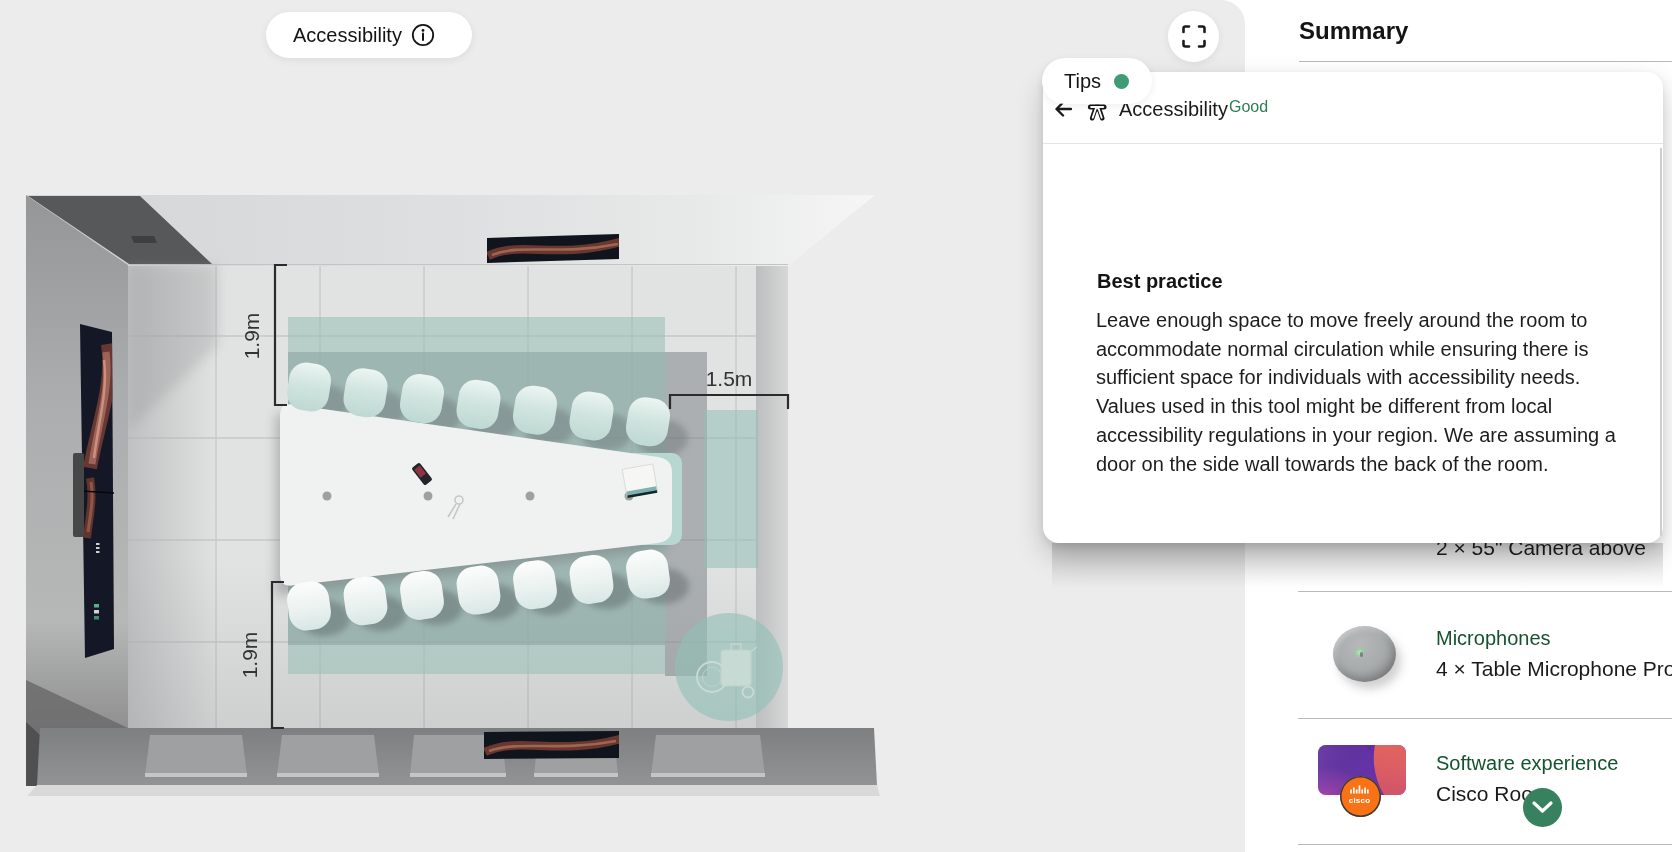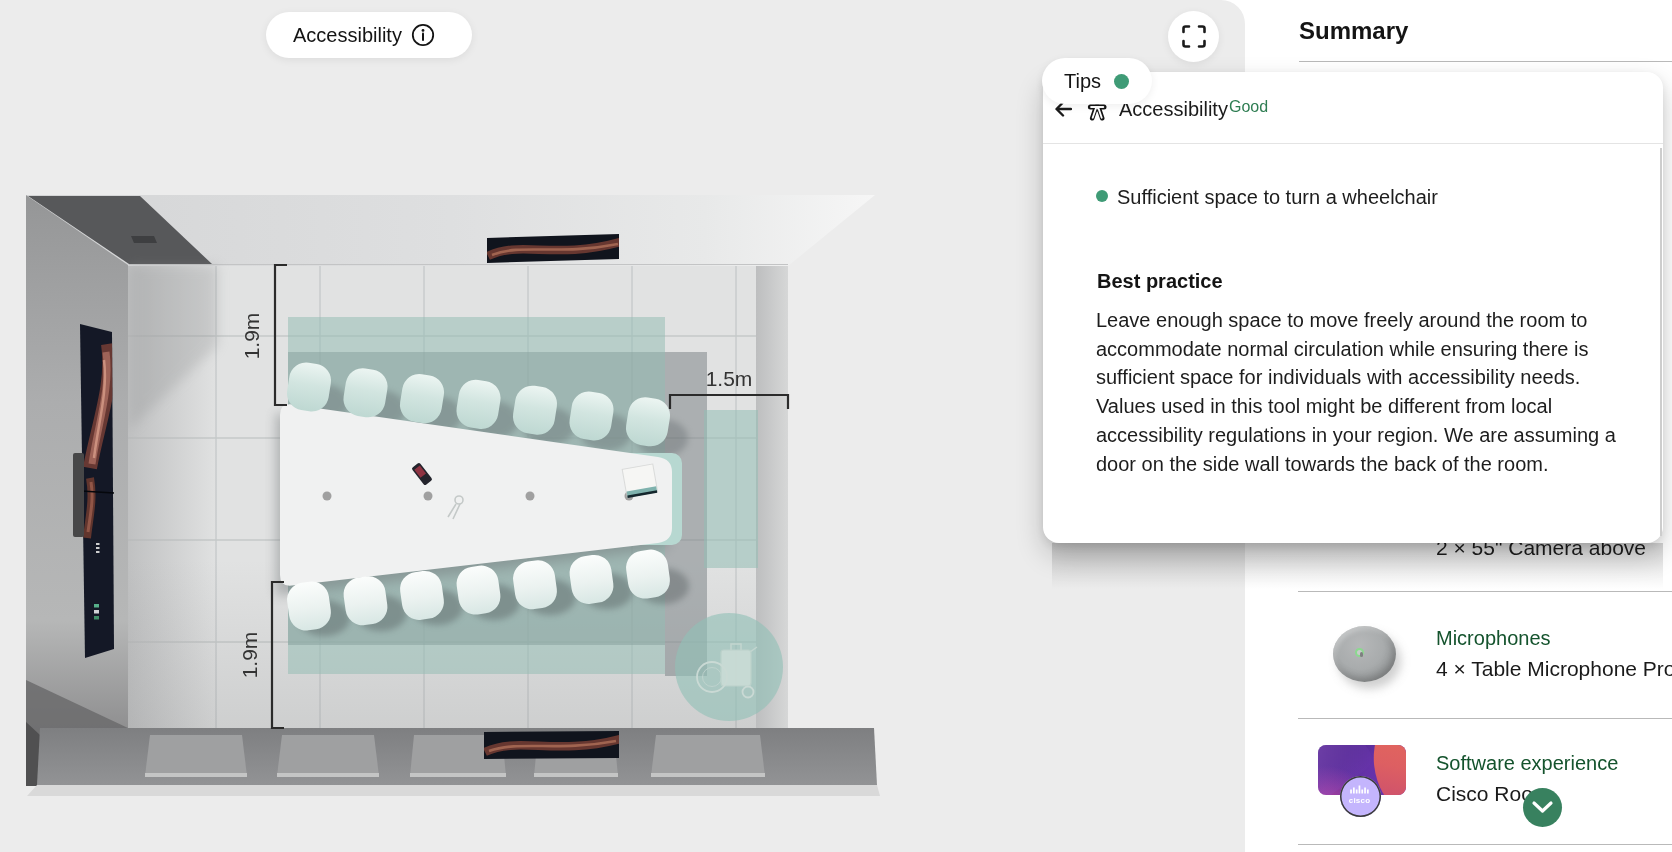--- a/index.html
+++ b/index.html
@@ -17,21 +17,21 @@
          background:radial-gradient(circle at 42% 34%, #b6b8b9 0%, #a9acad 45%, #9b9e9f 68%, #8a8c8d 88%, #7e8081 100%);
          box-shadow:5px 7px 10px rgba(120,120,120,0.35), inset -3px -4px 7px rgba(60,60,60,0.3), inset 2px 3px 5px rgba(255,255,255,0.35); }
   #mic .ring { position:absolute; left:22px; top:22px; width:9px; height:9px; border-radius:50%; background:#c9cbcb; border:2.2px solid #8bd98f; }
   #mic .mg { position:absolute; left:27px; top:26px; width:3px; height:5px; border-radius:1.5px; background:#7f8181; }
   
   #sw { position:absolute; left:1318px; top:745px; width:88px; height:50px; border-radius:8px;
         background:radial-gradient(ellipse 90% 120% at 8% 108%, rgba(190,70,160,0.8) 0%, rgba(190,70,160,0) 55%),
                    linear-gradient(125deg, #3f2075 0%, #532a92 30%, #6532a8 55%, #6e35ae 100%); overflow:hidden; }
   #sw .stripe { position:absolute; right:-34px; top:-18px; width:72px; height:92px; background:linear-gradient(175deg, #e4685c 0%, #dd5f62 45%, #c54972 100%); border-radius:0 0 0 74px; transform:rotate(16deg); }
   #sw .shine { position:absolute; left:-26px; top:-30px; width:70px; height:74px; background:linear-gradient(150deg, rgba(150,90,210,0.9) 0%, rgba(140,80,200,0.25) 70%, rgba(140,80,200,0) 100%); transform:rotate(-36deg); border-radius:14px; }
-  #cisco { position:absolute; left:1340px; top:776px; width:41px; height:41px; border-radius:50%; background:#c4b5fd; box-shadow:inset 0 0 0 1.5px #3a3a3a; }
+  #cisco { position:absolute; left:1340px; top:776px; width:41px; height:41px; border-radius:50%; background:#f97316; box-shadow:inset 0 0 0 1.5px #3a3a3a; }
   
   #fab { position:absolute; left:1523px; top:788px; width:39px; height:39px; border-radius:50%; background:#38815f; }
   
   #card { position:absolute; left:1043px; top:72px; width:620px; height:471px; background:#fff; border-radius:16px;
           box-shadow:0 12px 28px rgba(0,0,0,0.20), 0 3px 8px rgba(0,0,0,0.08); }
   #card .hdr { position:absolute; left:0; top:0; right:0; height:71px; }
   #card .hdiv { position:absolute; left:0; top:71px; right:0; height:1px; background:#e4e4e4; }
   #card .title { position:absolute; left:76px; top:26px; font-size:20px; color:#1b1b1b; }
   #card .good { position:absolute; left:186px; top:26px; font-size:16px; color:#2e7d52; font-weight:500; }
   .bullet { position:absolute; left:74px; font-size:20px; color:#1d1d1d; }
@@ -367,21 +367,20 @@
         <g stroke="#ffffff" fill="none">
           <line x1="4.2" y1="11" x2="16.2" y2="11" stroke-width="2.2" stroke-linecap="round"></line>
           <path d="M9,12 L5.7,21.7 M11.4,12 L14.7,21.7" stroke-width="1.9" stroke-linecap="round"></path>
         </g>
         <polygon points="7.9,10.2 12.5,10.2 10.2,13.8" fill="#ffffff"></polygon>
       </svg>
       <div class="title">Accessibility</div>
       <div class="good">Good</div>
     </div>
     <div class="hdiv"></div>
-    <div class="bullet" style="top:113.5px;">Sufficient space to turn a wheelchair</div>
     <div id="bp">Best practice</div>
     <div id="para">Leave enough space to move freely around the room to<br>accommodate normal circulation while ensuring there is<br>sufficient space for individuals with accessibility needs.<br>Values used in this tool might be different from local<br>accessibility regulations in your region. We are assuming a<br>door on the side wall towards the back of the room.</div>
     <div id="scrollbar"></div>
   </div>
 
   <div class="pill" id="pill-acc">Accessibility
     <svg style="margin-left:9px" width="24" height="24" viewBox="0 0 24 24">
       <circle cx="12" cy="12" r="10.2" fill="none" stroke="#141414" stroke-width="1.8"></circle>
       <circle cx="12" cy="7.4" r="1.4" fill="#141414"></circle>
       <path d="M12 10.5 V17" stroke="#141414" stroke-width="2" stroke-linecap="round"></path>

